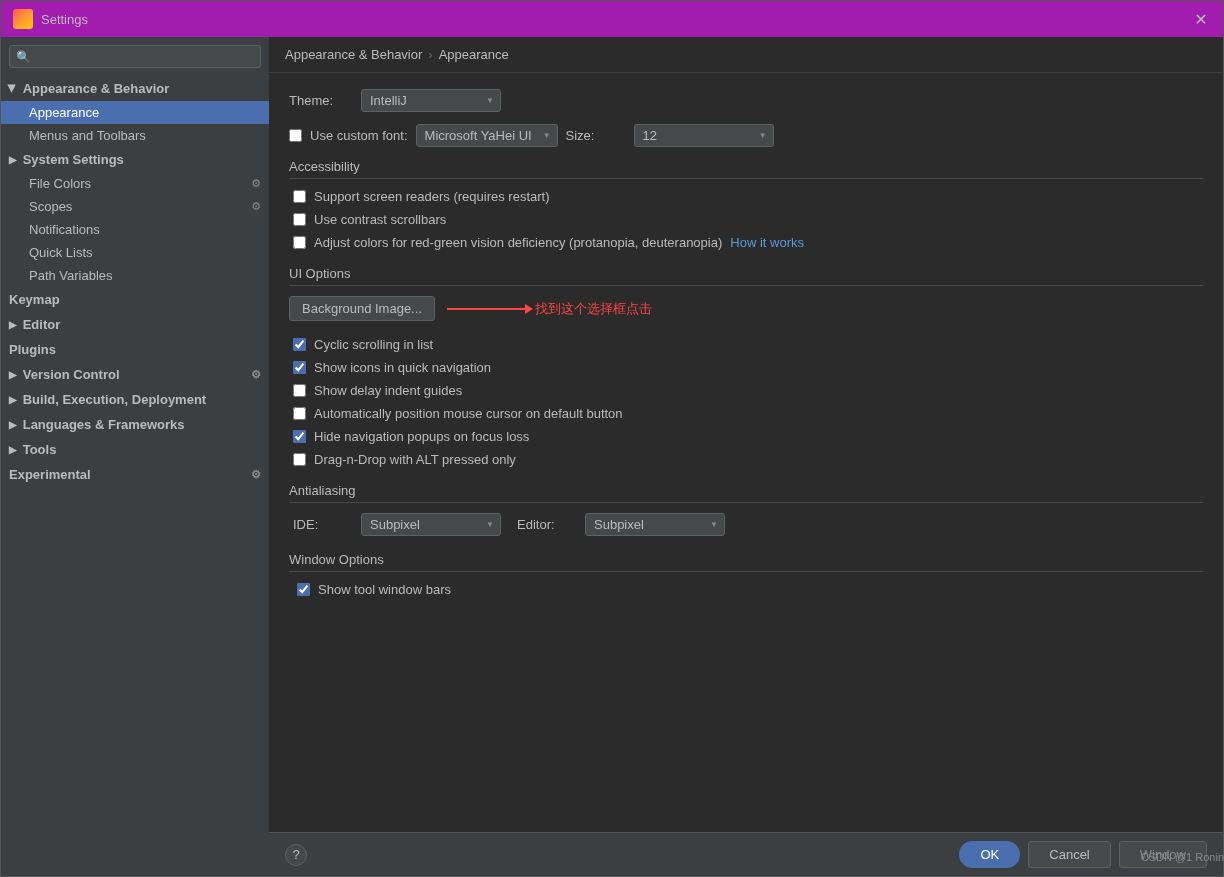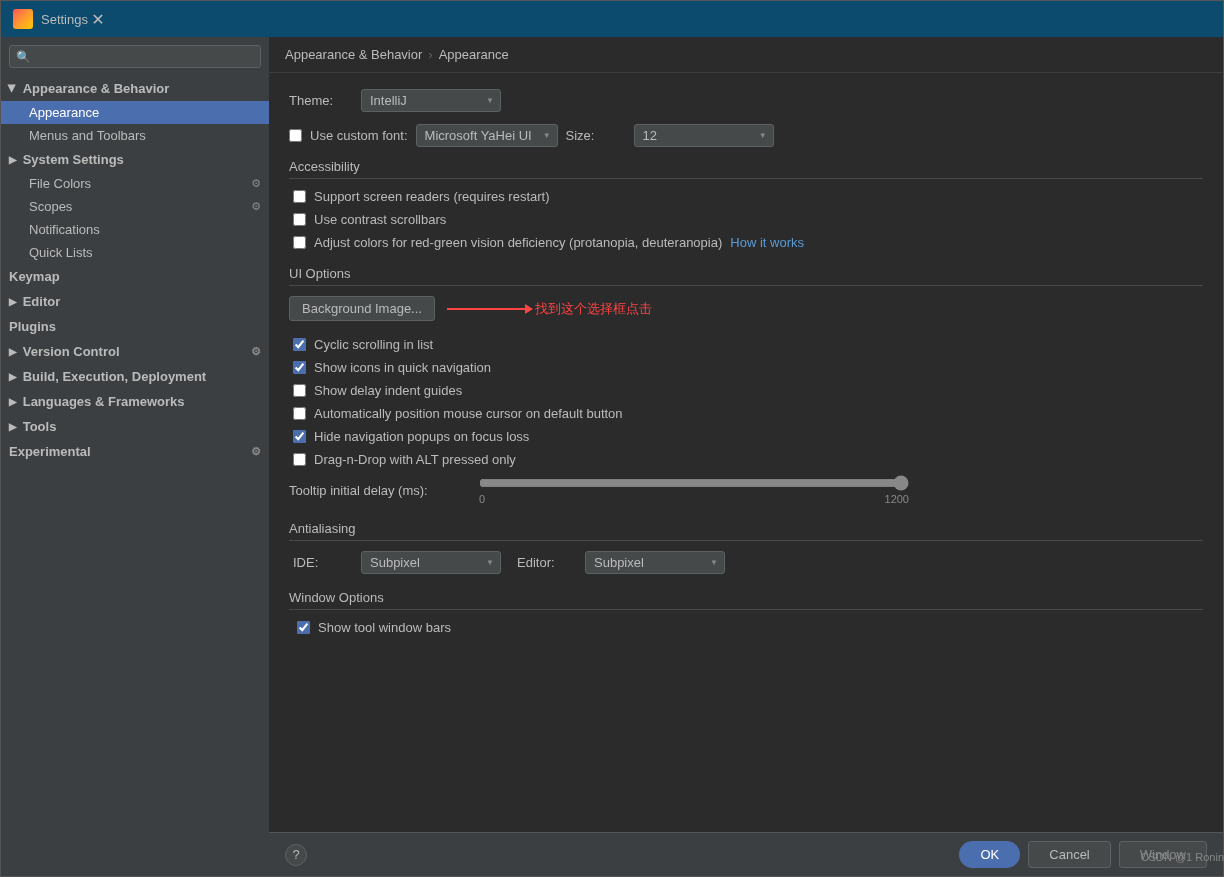--- a/index.html
+++ b/index.html
@@ -16,24 +16,24 @@
     }
     .window {
       width: 1224px;
       height: 877px;
       background: #3c3f41;
       display: flex;
       flex-direction: column;
       border: 1px solid #555;
     }
     .title-bar {
-      background: #0c4a6e;
-      display: flex;
-      align-items: center;
-      justify-content: flex-start;
+      background: #a21caf;
+      display: flex;
+      align-items: center;
+      justify-content: space-between;
       padding: 8px 12px;
       height: 36px;
       flex-shrink: 0;
     }
     .title-bar-left {
       display: flex;
       align-items: center;
       gap: 8px;
     }
     .app-icon {
@@ -445,20 +445,23 @@
       </div>
 
       <div class="sidebar-item sidebar-child">
         <span>Notifications</span>
       </div>
 
       <div class="sidebar-item sidebar-child">
         <span>Quick Lists</span>
       </div>
 
+      <div class="sidebar-item sidebar-child">
+        <span>Path Variables</span>
+      </div>
 
       <div class="sidebar-group-header">
         <span>Keymap</span>
       </div>
 
       <div class="sidebar-group-header">
         <span class="chevron">▶</span>
         <span>Editor</span>
       </div>
 
@@ -589,32 +592,20 @@
         <div class="checkbox-row">
           <input type="checkbox" id="hideNavPopups" checked="" style="">
           <label for="hideNavPopups" class="checkbox-label">Hide navigation popups on focus loss</label>
         </div>
 
         <div class="checkbox-row">
           <input type="checkbox" id="dragDropAlt" style="">
           <label for="dragDropAlt" class="checkbox-label">Drag-n-Drop with ALT pressed only</label>
         </div>
 
-        <div class="tooltip-section">
-          <div class="slider-container">
-            <span class="slider-label">Tooltip initial delay (ms):</span>
-            <div class="slider-wrapper">
-              <input type="range" class="slider-input" min="0" max="1200" value="1200" style="">
-              <div class="slider-scale">
-                <span>0</span>
-                <span>1200</span>
-              </div>
-            </div>
-          </div>
-        </div>
 
         <div class="antialiasing-section">
           <div class="section-header">Antialiasing</div>
           <div class="antialiasing-row">
             <div class="antialias-group">
               <span class="settings-label">IDE:</span>
               <div class="dropdown-wrapper">
                 <select>
                   <option>None</option>
                   <option>Greyscale</option>

